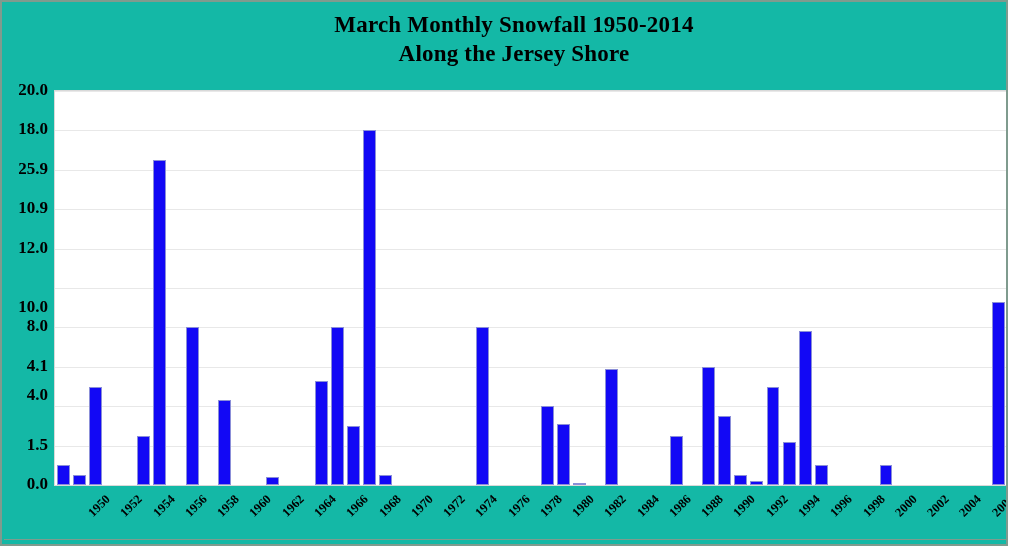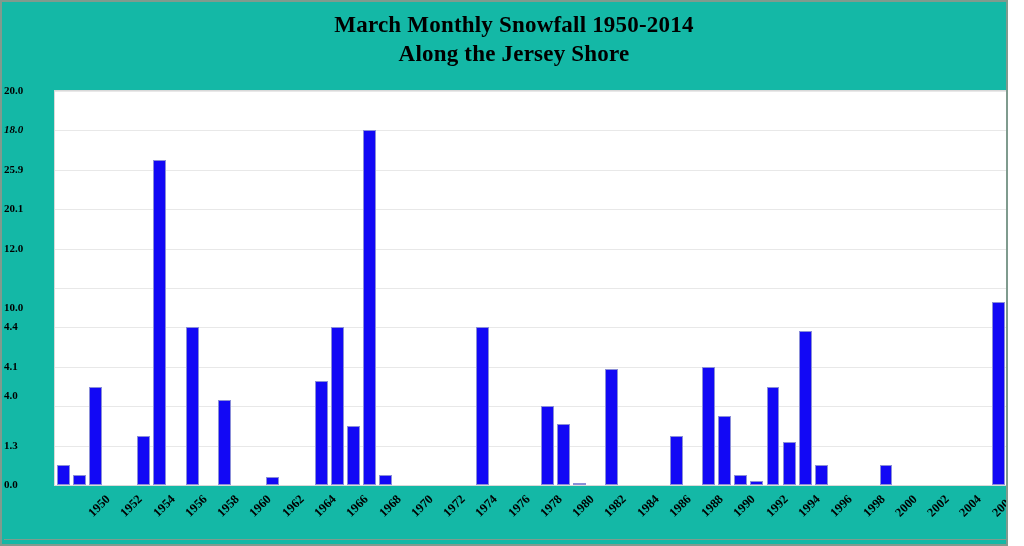--- a/index.html
+++ b/index.html
@@ -47,22 +47,22 @@
     position: absolute;
     left: 0;
     width: 100%;
     height: 1px;
     background: #e8e8e8;
   }
   .ytick-label {
     position: absolute;
     right: 1020px;
     width: 44px;
-    text-align: left;
-    font-size: 11px;
+    text-align: right;
+    font-size: 17px;
     font-weight: bold;
     color: #000000;
     transform: translateY(-50%);
   }
   #y-axis-labels {
     position: absolute;
     left: 0;
     top: 88px;
     width: 1024px;
     height: 396px;
@@ -156,29 +156,29 @@
         <div class="bar" title="1995: 2.2" style="left: 727.715px; width: 12.9085px; height: 43.34px; background: rgb(18, 8, 245); border-color: rgb(139, 143, 216);"></div>
         <div class="bar" title="1996: 7.8" style="left: 743.851px; width: 12.9085px; height: 153.66px; background: rgb(18, 8, 245); border-color: rgb(139, 143, 216);"></div>
         <div class="bar" title="1997: 1" style="left: 759.986px; width: 12.9085px; height: 19.7px; background: rgb(18, 8, 245); border-color: rgb(139, 143, 216);"></div>
         <div class="bar" title="2001: 1" style="left: 824.529px; width: 12.9085px; height: 19.7px; background: rgb(18, 8, 245); border-color: rgb(139, 143, 216);"></div>
         <div class="bar" title="2014: 9.3" style="left: 937.478px; width: 12.9085px; height: 183.21px; background: rgb(18, 8, 245); border-color: rgb(139, 143, 216);"></div>
       </div>
   </div>
 
   <div id="y-axis-labels">
       <div class="ytick-label" style="top: 0px;">20.0</div>
-      <div class="ytick-label" style="top: 39.4px; font-style: italic;">18.0</div>
+      <div class="ytick-label" style="top: 39.4px;">18.0</div>
       <div class="ytick-label" style="top: 78.8px;">25.9</div>
-      <div class="ytick-label" style="top: 118.2px;">20.1</div>
+      <div class="ytick-label" style="top: 118.2px;">10.9</div>
       <div class="ytick-label" style="top: 157.6px;">12.0</div>
       <div class="ytick-label" style="top: 197px; margin-top: 20px;">10.0</div>
-      <div class="ytick-label" style="top: 236.4px;">4.4</div>
+      <div class="ytick-label" style="top: 236.4px;">8.0</div>
       <div class="ytick-label" style="top: 275.8px;">4.1</div>
       <div class="ytick-label" style="top: 305px;">4.0</div>
-      <div class="ytick-label" style="top: 354.6px;">1.3</div>
+      <div class="ytick-label" style="top: 354.6px;">1.5</div>
       <div class="ytick-label" style="top: 394px;">0.0</div>
     </div>
   <div id="x-axis-labels">
       <div class="xtick-label" style="left: 24.0678px; top: 4px;">1950</div>
       <div class="xtick-label" style="left: 56.339px; top: 4px;">1952</div>
       <div class="xtick-label" style="left: 88.6102px; top: 4px;">1954</div>
       <div class="xtick-label" style="left: 120.881px; top: 4px;">1956</div>
       <div class="xtick-label" style="left: 153.153px; top: 4px;">1958</div>
       <div class="xtick-label" style="left: 185.424px; top: 4px;">1960</div>
       <div class="xtick-label" style="left: 217.695px; top: 4px;">1962</div>

